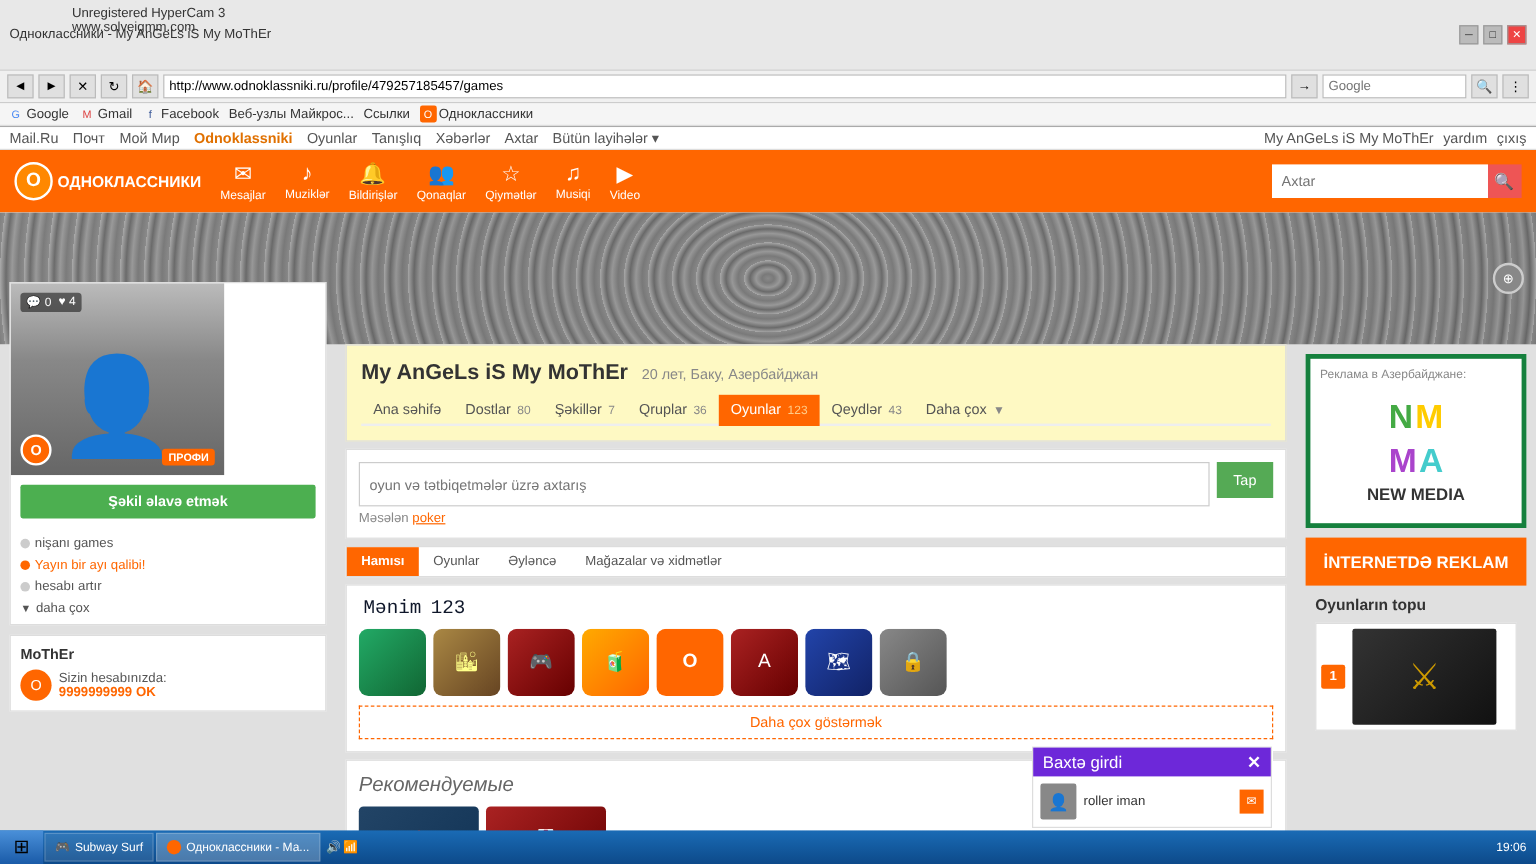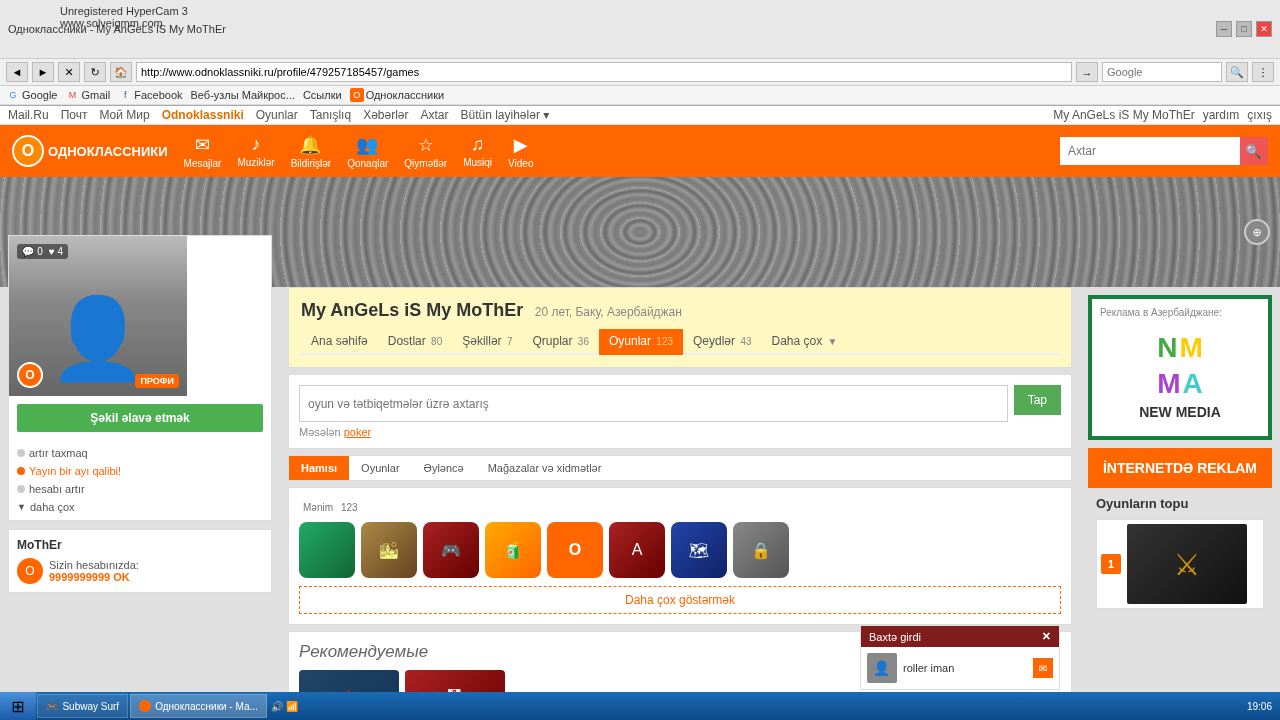--- a/index.html
+++ b/index.html
@@ -94,21 +94,21 @@
 
     
     .games-filter { background: white; border: 1px solid #ddd; margin-bottom: 6px; }
     .filter-row { display: flex; }
     .filter-btn { padding: 6px 12px; font-size: 11px; cursor: pointer; border: none; background: none; color: #555; }
     .filter-btn.active { background: #f60; color: white; font-weight: bold; }
 
     
     .my-games-section { background: white; border: 1px solid #ddd; padding: 10px; margin-bottom: 6px; }
     .section-title { font-size: 14px; color: #333; margin-bottom: 8px; }
-    .section-title span { color: #737373; font-size: 10px; margin-left: 4px; }
+    .section-title span { color: #0f172a; font-size: 16px; margin-left: 4px; font-family: Liberation Mono, monospace; }
     .games-grid { display: flex; gap: 6px; flex-wrap: wrap; }
     .game-icon { width: 56px; height: 56px; border-radius: 8px; overflow: hidden; cursor: pointer; flex-shrink: 0; }
     .game-img { width: 100%; height: 100%; display: flex; align-items: center; justify-content: center; font-size: 20px; }
     .show-more-btn { display: block; width: 100%; text-align: center; padding: 6px; border: 1px dashed #f60; color: #f60; background: none; cursor: pointer; margin-top: 8px; font-size: 12px; }
 
     
     .recommended-section { background: white; border: 1px solid #ddd; padding: 10px; }
     .recommended-title { font-size: 17px; color: #666; margin-bottom: 8px; font-style: italic; }
     .recommended-grid { display: flex; gap: 6px; }
     .rec-game { width: 100px; text-align: center; cursor: pointer; }
@@ -117,21 +117,21 @@
 
     
     .top-games { padding: 8px; }
     .top-games-title { font-size: 13px; font-weight: bold; color: #333; margin-bottom: 8px; }
     .top-game-item { display: flex; gap: 6px; align-items: center; background: white; border: 1px solid #ddd; padding: 4px; cursor: pointer; }
     .top-game-rank { width: 20px; height: 20px; background: #f60; color: white; font-size: 11px; font-weight: bold; display: flex; align-items: center; justify-content: center; border-radius: 2px; flex-shrink: 0; }
     .top-game-img { width: 120px; height: 80px; background: #555; border-radius: 2px; display: flex; align-items: center; justify-content: center; overflow: hidden; }
 
     
     .chat-popup { position: fixed; bottom: 30px; right: 220px; width: 200px; background: white; border: 1px solid #ddd; z-index: 1000; }
-    .chat-popup-header { background: #7f1d1d; color: white; padding: 4px 8px; font-size: 11px; display: flex; align-items: center; justify-content: space-between; }
+    .chat-popup-header { background: #6d28d9; color: white; padding: 4px 8px; font-size: 14px; display: flex; align-items: center; justify-content: space-between; }
     .chat-close { cursor: pointer; font-weight: bold; }
     .chat-user-row { display: flex; align-items: center; gap: 6px; padding: 6px; }
     .chat-avatar { width: 30px; height: 30px; background: #888; border-radius: 2px; overflow: hidden; display: flex; align-items: center; justify-content: center; font-size: 14px; }
     .chat-username { font-size: 11px; color: #333; flex: 1; }
     .chat-msg-btn { width: 20px; height: 20px; background: #f60; display: flex; align-items: center; justify-content: center; cursor: pointer; color: white; font-size: 10px; }
 
     
     .taskbar { position: fixed; bottom: 0; left: 0; width: 1280px; height: 28px; background: linear-gradient(180deg, #1a6bb5 0%, #0d4a8a 100%); display: flex; align-items: center; z-index: 9999; }
     .taskbar-start { width: 36px; height: 28px; background: linear-gradient(180deg, #4a90d9 0%, #1a5ba8 100%); display: flex; align-items: center; justify-content: center; cursor: pointer; }
     .taskbar-start-icon { font-size: 16px; }
@@ -282,21 +282,21 @@
         <div class="profi-badge">ПРОФИ</div>
         <div style="position:absolute;top:8px;left:8px;background:rgba(0,0,0,0.5);color:white;font-size:10px;padding:2px 5px;border-radius:3px;display:flex;gap:6px;">
           <span>💬 <span>0</span></span>
           <span>♥ <span>4</span></span>
         </div>
       </div>
       <button class="add-photo-btn">Şəkil əlavə etmək</button>
       <div class="sidebar-menu">
         <div class="sidebar-menu-item">
           <span class="dot"></span>
-          <span>artır taxmaq</span>
+          <span>nişanı games</span>
         </div>
         <div class="sidebar-menu-item highlight">
           <span class="dot orange"></span>
           <span>Yayın bir ayı qalibi!</span>
         </div>
         <div class="sidebar-menu-item">
           <span class="dot"></span>
           <span>hesabı artır</span>
         </div>
         <div class="sidebar-menu-item">

